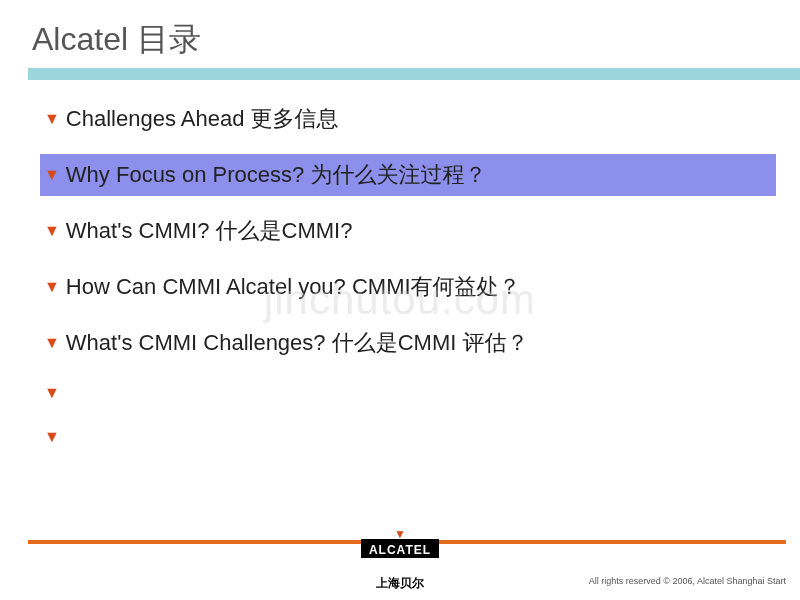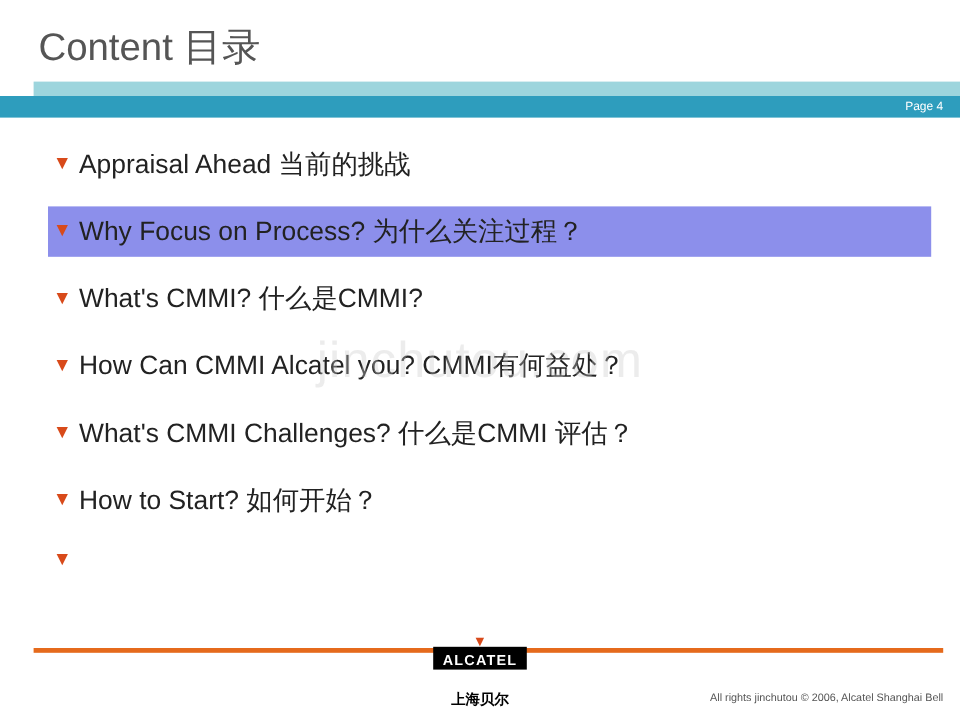--- a/index.html
+++ b/index.html
@@ -18,62 +18,58 @@
     .logo { display: flex; flex-direction: column; align-items: center; }
     .logo-tri { color: #d84a1a; font-size: 12px; margin-bottom: -2px; }
     .logo-box { background: #000; color: #fff; font-size: 12px; font-weight: bold; padding: 4px 8px 1px; letter-spacing: 1px; }
     .logo-chinese { color: #000; font-size: 12px; font-weight: bold; margin-top: 17px; }
     .copyright { position: absolute; bottom: 14px; right: 14px; font-size: 9px; color: #555; }
   </style>
 </head>
 <body>
 
 <div class="slide">
-  <h1 class="title">Content  目录</h1>
+  <h1 class="title">Alcatel  目录</h1>
   <div class="bar-light"></div>
-  <div class="bar-dark">
-    <span>Page  4</span>
-  </div>
 
   <div class="content" id="content">
       <div class="item">
         <span class="bullet">▼</span>
-        <span>Appraisal Ahead 当前的挑战</span>
+        <span>Challenges Ahead 更多信息</span>
       </div>
       <div class="item highlight">
         <span class="bullet">▼</span>
         <span>Why Focus on Process? 为什么关注过程？</span>
       </div>
       <div class="item">
         <span class="bullet">▼</span>
         <span>What's CMMI? 什么是CMMI?</span>
       </div>
       <div class="item">
         <span class="bullet">▼</span>
         <span>How Can CMMI Alcatel you? CMMI有何益处？</span>
       </div>
       <div class="item">
         <span class="bullet">▼</span>
         <span>What's CMMI Challenges? 什么是CMMI 评估？</span>
       </div>
       <div class="item">
         <span class="bullet">▼</span>
-        <span>How to Start? 如何开始？</span>
       </div>
       <div class="item">
         <span class="bullet">▼</span>
       </div>
     </div>
 
   <div class="watermark">jinchutou.com</div>
 
   <div class="footer-line"></div>
 
   <div class="footer">
     <div class="logo">
       <div class="logo-tri">▼</div>
       <div class="logo-box">ALCATEL</div>
       <div class="logo-chinese">上海贝尔</div>
     </div>
   </div>
 
-  <div class="copyright">All rights jinchutou © 2006, Alcatel Shanghai Bell</div>
+  <div class="copyright">All rights reserved © 2006, Alcatel Shanghai Start</div>
 </div>
 
 </body></html>

